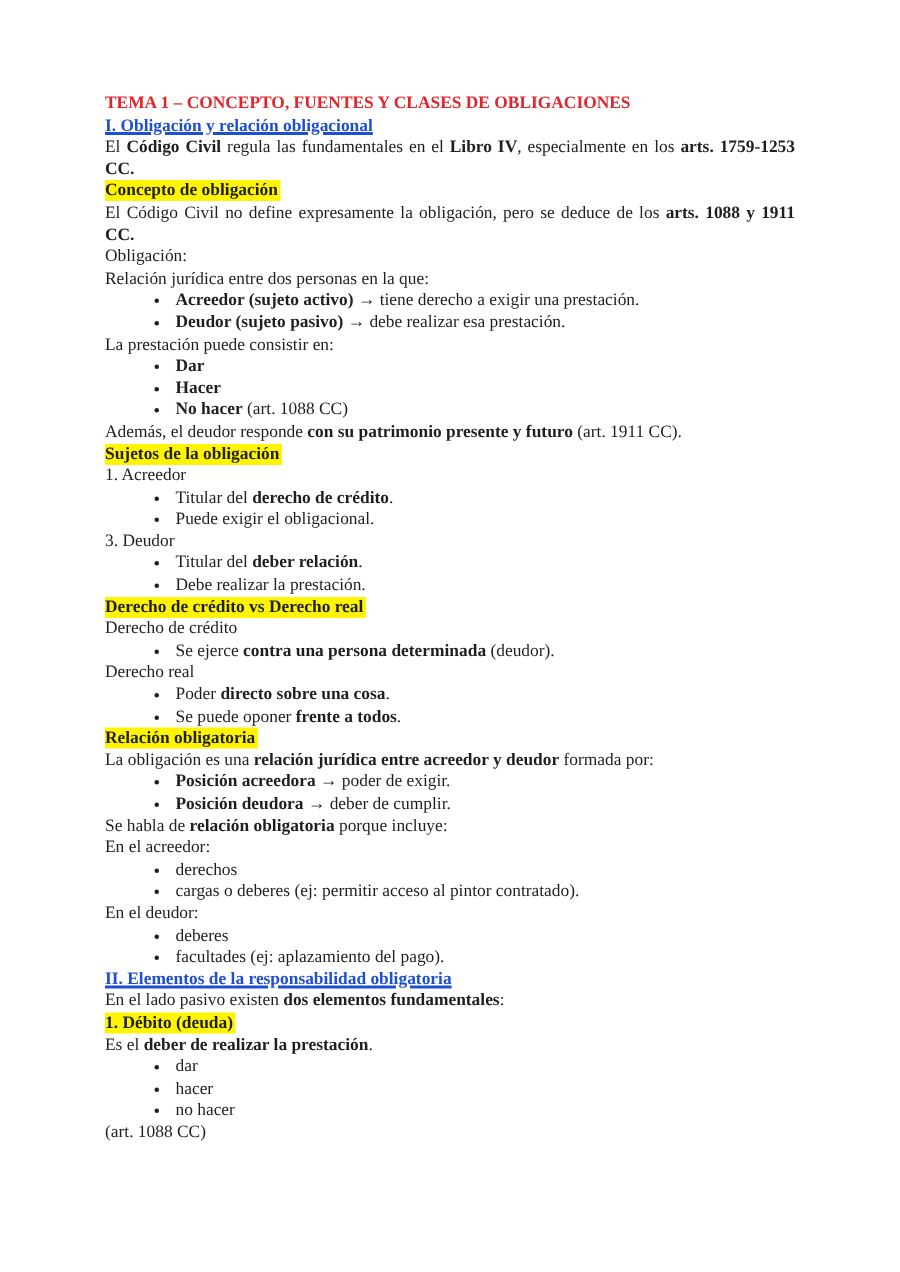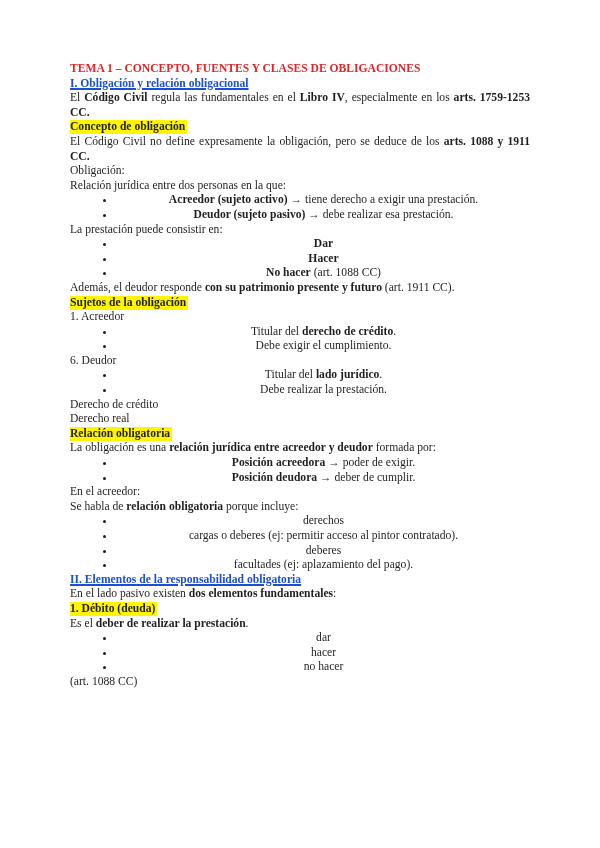--- a/index.html
+++ b/index.html
@@ -20,21 +20,21 @@
     font-family: "Liberation Serif", "DejaVu Serif", serif;
     font-size: 11.6px;
     line-height: 14.6px;
     color: #1f1f1f;
   }
   .content p { margin: 0; padding: 0; }
   .content ul {
     margin: 0; padding: 0 0 0 46px;
     list-style: disc outside;
   }
-  .content li { margin: 0; padding-left: 1px; text-align: center; }
+  .content li { margin: 0; padding-left: 1px; }
   .b { font-weight: bold; }
   .justify { text-align: justify; }
   .title-red { color: var(--red, #e2252b); font-weight: bold; }
   .heading-blue {
     color: var(--blue, #1d4fd0);
     font-weight: bold;
     text-decoration: underline;
     text-decoration-thickness: 1.5px;
   }
   .underline-heading { }
@@ -64,41 +64,50 @@
       <ul>
         <li><span class="b">Dar</span></li>
         <li><span class="b">Hacer</span></li>
         <li><span class="b">No hacer</span><span> (art. 1088 CC)</span></li>
       </ul>
       <p class="paragraph"><span>Además, el deudor responde </span><span class="b">con su patrimonio presente y futuro</span><span> (art. 1911 CC).</span></p>
       <p class="heading-yellow"><span class="hl"><span class="b">Sujetos de la obligación</span></span></p>
       <p class="underline-heading"><span>1. Acreedor</span></p>
       <ul>
         <li><span>Titular del </span><span class="b">derecho de crédito</span><span>.</span></li>
-        <li><span>Debe exigir el cumplimiento.</span></li>
+        <li><span>Puede exigir el obligacional.</span></li>
       </ul>
-      <p class="underline-heading"><span>6. Deudor</span></p>
+      <p class="underline-heading"><span>3. Deudor</span></p>
       <ul>
-        <li><span>Titular del </span><span class="b">lado jurídico</span><span>.</span></li>
+        <li><span>Titular del </span><span class="b">deber relación</span><span>.</span></li>
         <li><span>Debe realizar la prestación.</span></li>
       </ul>
+      <p class="heading-yellow"><span class="hl"><span class="b">Derecho de crédito vs Derecho real</span></span></p>
       <p class="underline-heading"><span>Derecho de crédito</span></p>
+      <ul>
+        <li><span>Se ejerce </span><span class="b">contra una persona determinada</span><span> (deudor).</span></li>
+      </ul>
       <p class="underline-heading"><span>Derecho real</span></p>
+      <ul>
+        <li><span>Poder </span><span class="b">directo sobre una cosa</span><span>.</span></li>
+        <li><span>Se puede oponer </span><span class="b">frente a todos</span><span>.</span></li>
+      </ul>
       <p class="heading-yellow"><span class="hl"><span class="b">Relación obligatoria</span></span></p>
       <p class="paragraph"><span>La obligación es una </span><span class="b">relación jurídica entre acreedor y deudor</span><span> formada por:</span></p>
       <ul>
         <li><span class="b">Posición acreedora</span><span> → poder de exigir.</span></li>
         <li><span class="b">Posición deudora</span><span> → deber de cumplir.</span></li>
       </ul>
+      <p class="paragraph"><span>Se habla de </span><span class="b">relación obligatoria</span><span> porque incluye:</span></p>
       <p class="paragraph"><span>En el acreedor:</span></p>
-      <p class="paragraph"><span>Se habla de </span><span class="b">relación obligatoria</span><span> porque incluye:</span></p>
       <ul>
         <li><span>derechos</span></li>
         <li><span>cargas o deberes (ej: permitir acceso al pintor contratado).</span></li>
       </ul>
+      <p class="paragraph"><span>En el deudor:</span></p>
       <ul>
         <li><span>deberes</span></li>
         <li><span>facultades (ej: aplazamiento del pago).</span></li>
       </ul>
       <p class="heading-blue"><span class="b">II. Elementos de la responsabilidad obligatoria</span></p>
       <p class="paragraph"><span>En el lado pasivo existen </span><span class="b">dos elementos fundamentales</span><span>:</span></p>
       <p class="heading-yellow"><span class="hl"><span class="b">1. Débito (deuda)</span></span></p>
       <p class="paragraph"><span>Es el </span><span class="b">deber de realizar la prestación</span><span>.</span></p>
       <ul>
         <li><span>dar</span></li>

